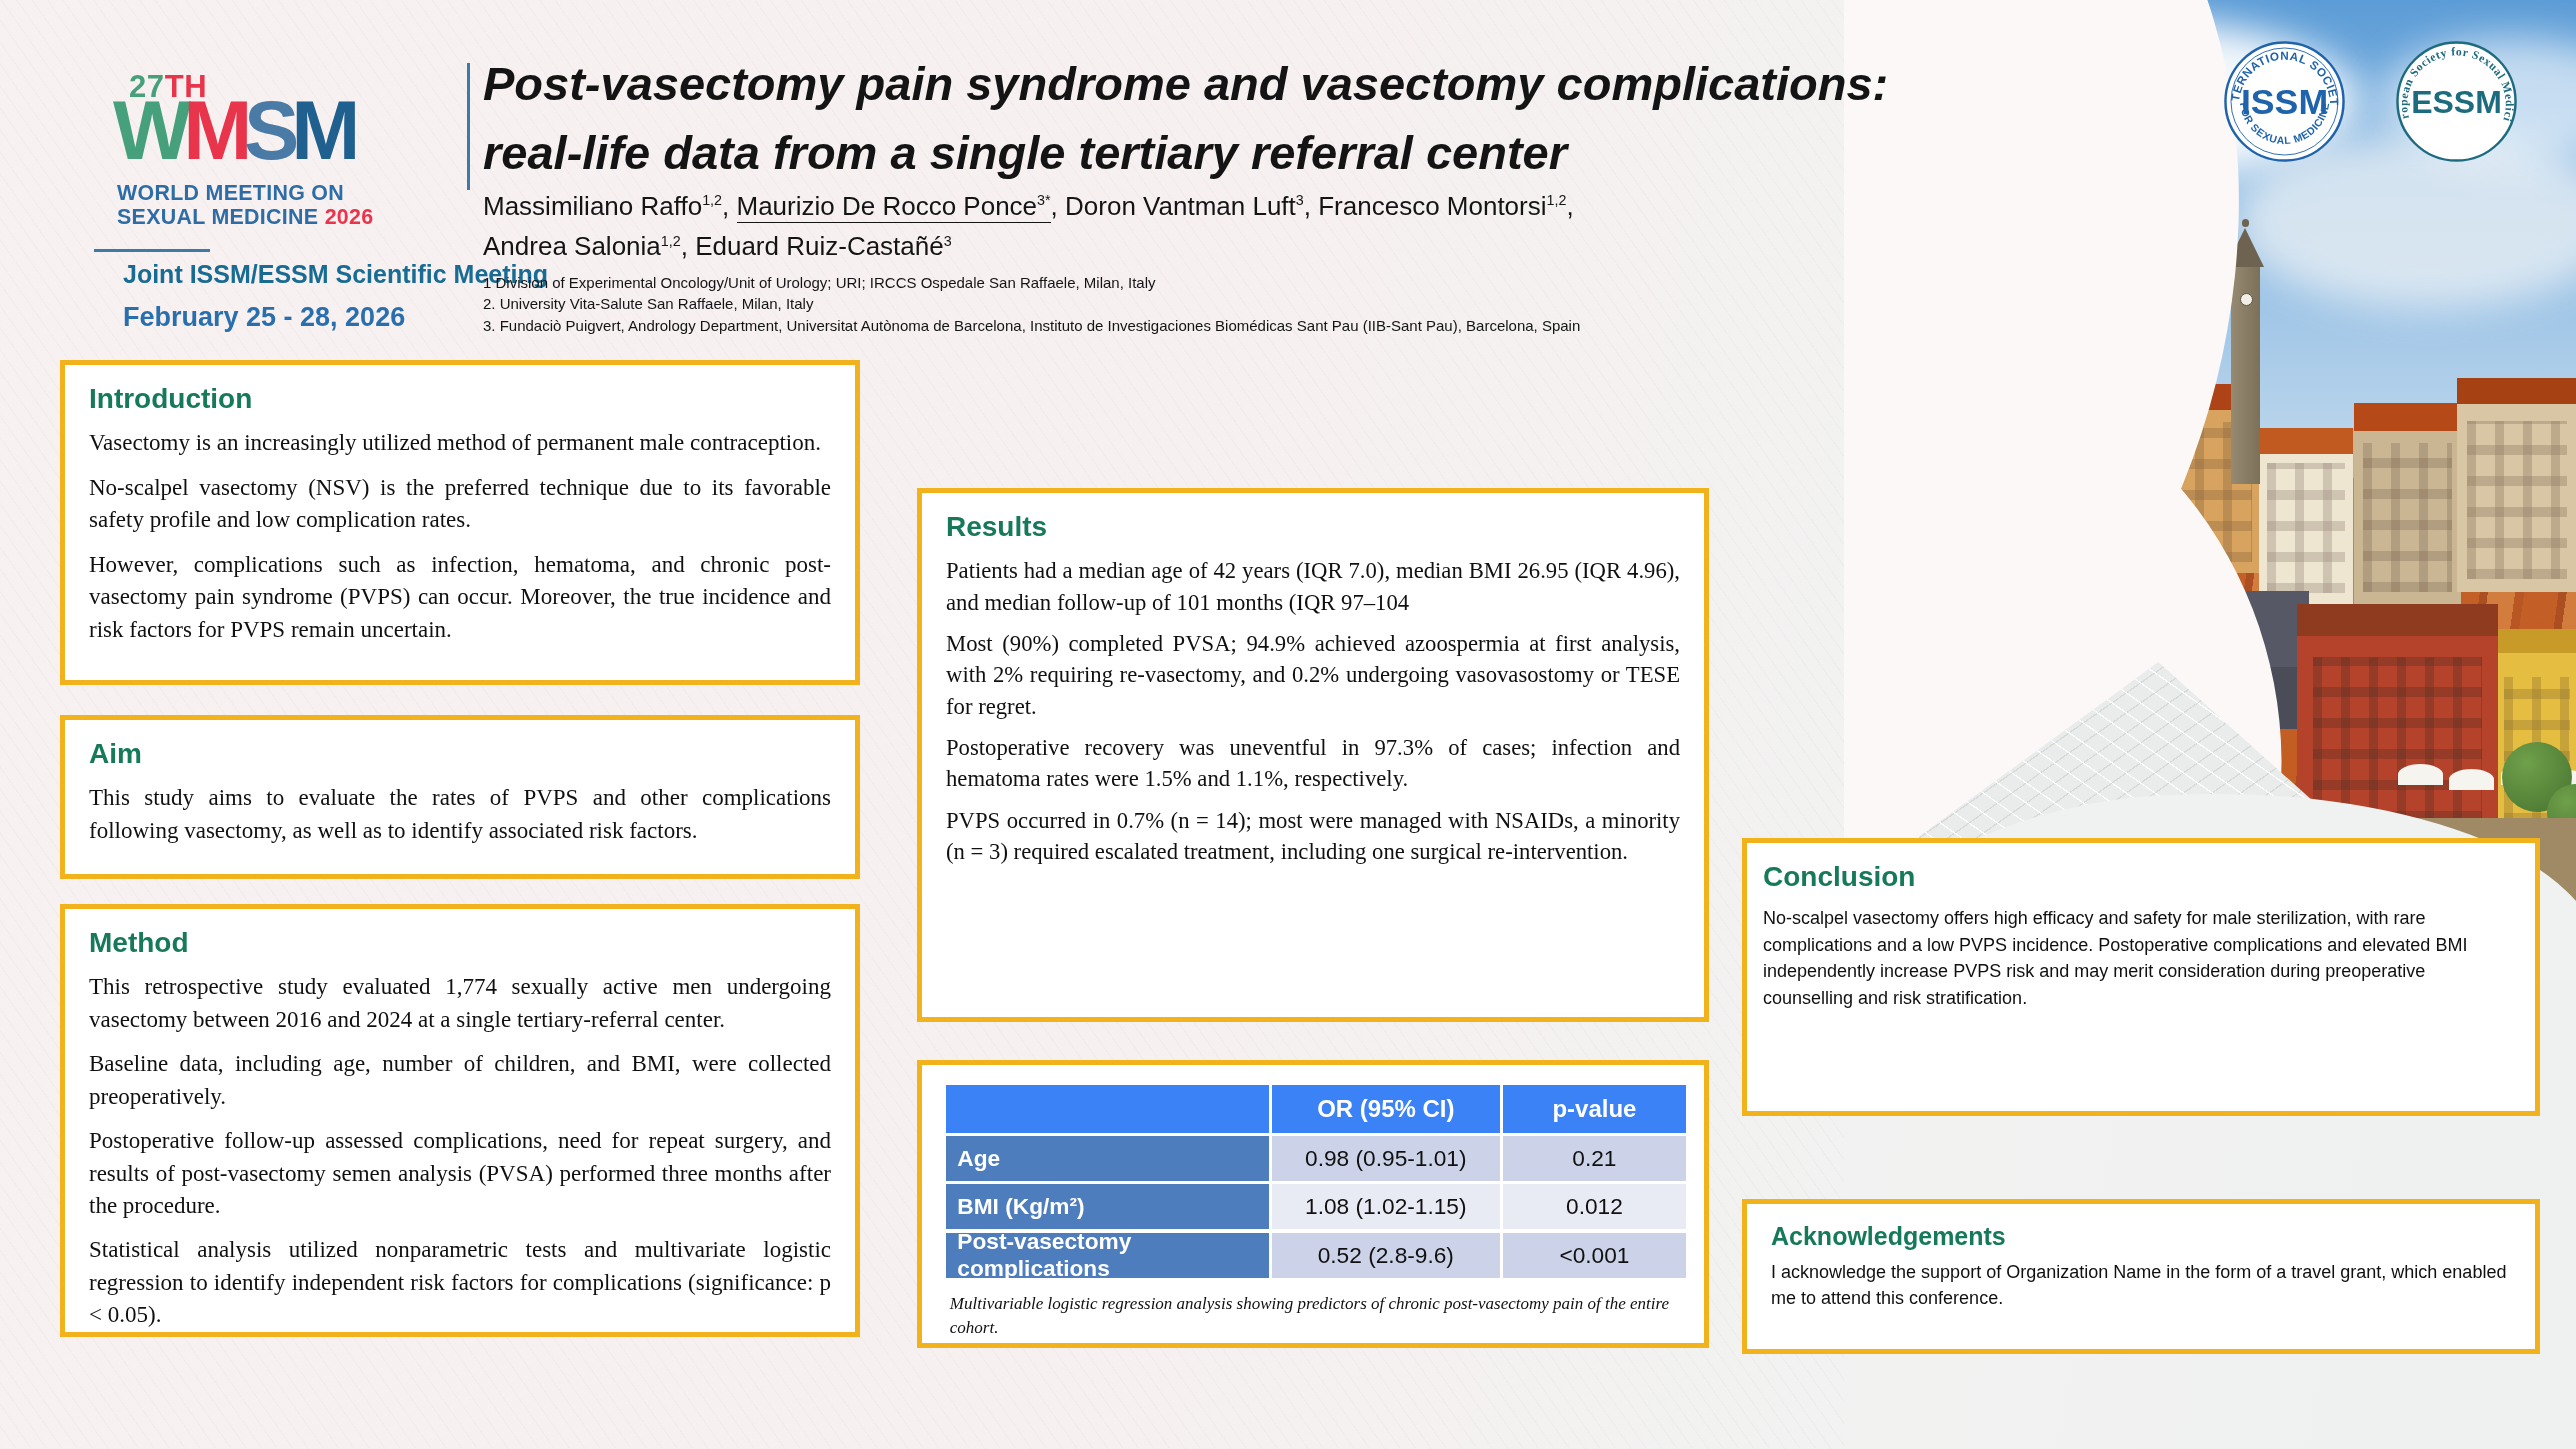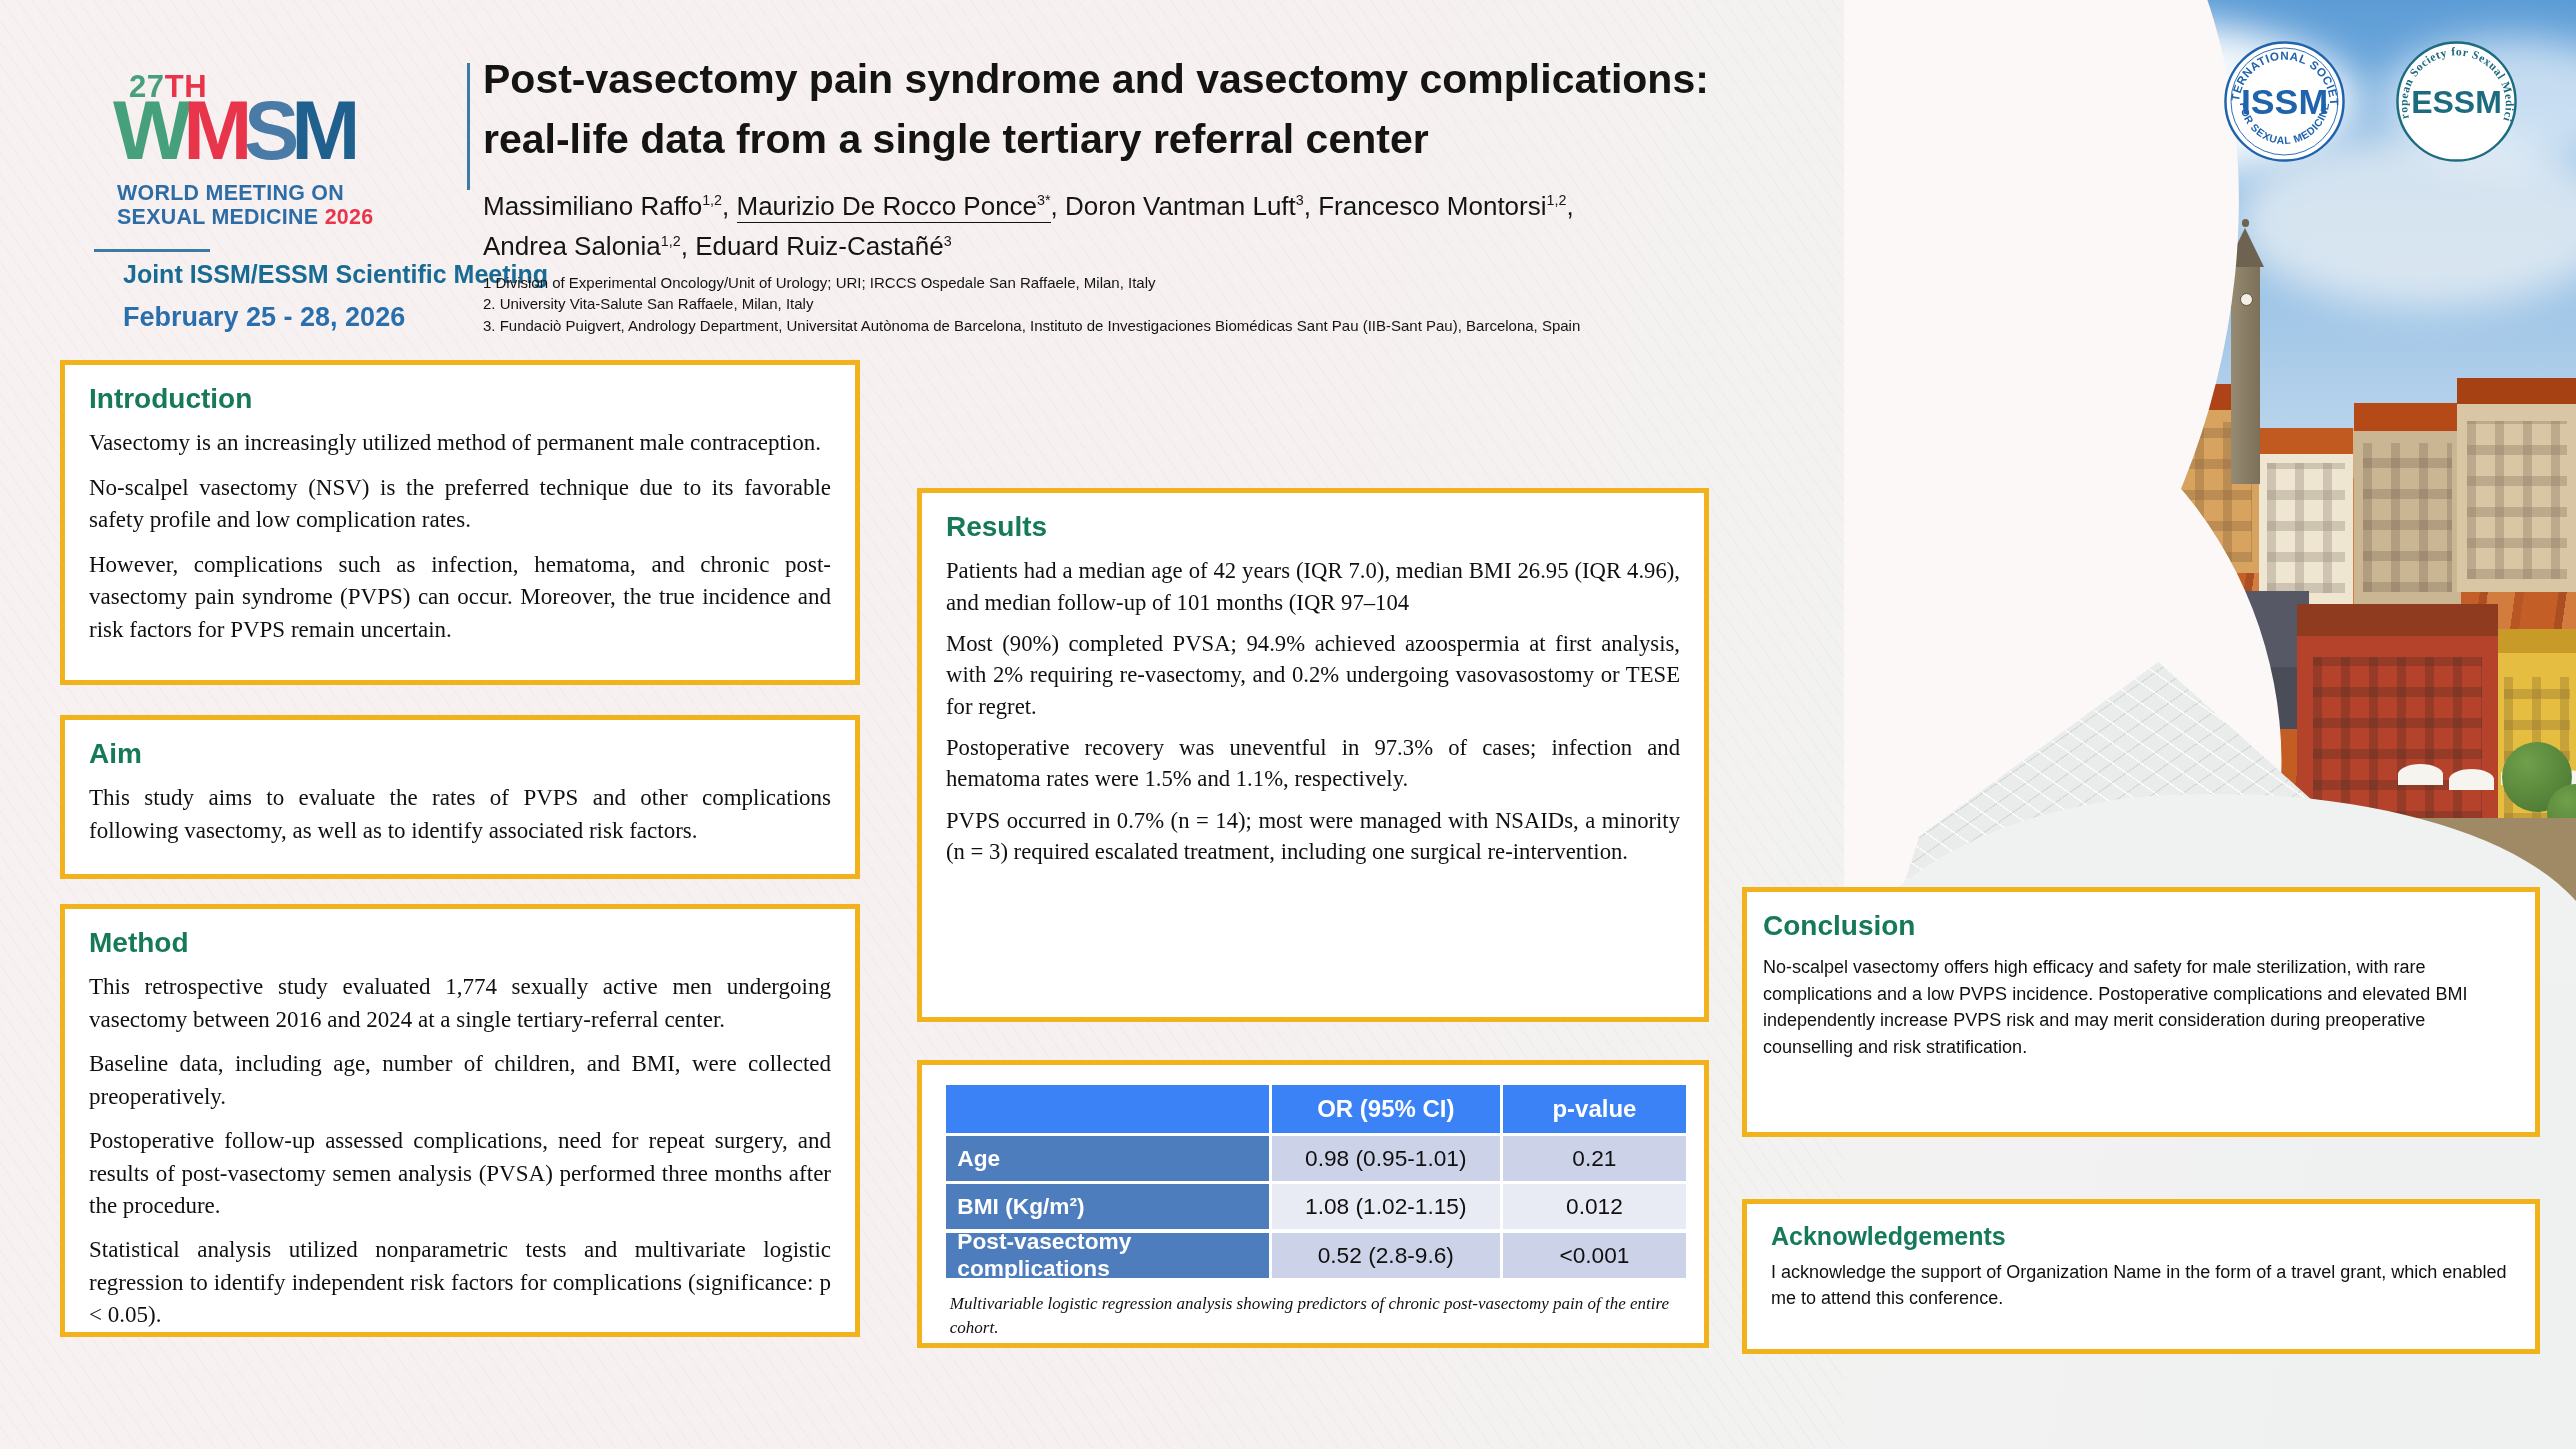--- a/index.html
+++ b/index.html
@@ -17,21 +17,21 @@
   .wmsm{left:113px;top:89px;font-weight:700;font-size:83px;line-height:1;letter-spacing:-8.2px;z-index:6;}
   .wmsm span{display:inline-block;}
   .wm-w{color:#46A07B;} .wm-m1{color:#E8354B;} .wm-s{color:#4A7BA6;} .wm-m2{color:#20608F;}
   .wm-sub{left:117px;top:182px;font-weight:700;font-size:21.4px;line-height:1.12;color:#2E6CA6;letter-spacing:0.3px;z-index:6;}
   .wm-sub .r{color:#E8354B;}
   .wm-line{left:94px;top:249px;width:116px;height:2.5px;background:#3D7BA6;z-index:6;}
   .meeting{left:123px;top:260px;font-weight:700;font-size:25px;color:#186B93;z-index:6;}
   .dates{left:123px;top:302px;font-weight:700;font-size:27px;color:#2A6FAD;z-index:6;}
   .vdiv{left:467px;top:63px;width:3.1px;height:127px;background:#3D7BA6;z-index:6;}
 
-  .title{left:483px;top:50px;font-weight:700;font-size:41px;line-height:1.46;color:#141414;white-space:nowrap;z-index:6;}
+  .title{left:483px;top:50px;font-weight:700;font-size:47px;line-height:1.46;color:#141414;white-space:nowrap;z-index:6;font-style:italic;}
   .authors{left:483px;top:186px;width:1321px;font-size:26px;line-height:1.55;color:#141414;z-index:6;}
   .authors sup{font-size:.55em;line-height:0;margin-top:18px;}
   .authors .u{border-bottom:1.9px solid #141414;padding-bottom:0.6px;}
   .affils{left:483px;top:272px;font-size:15px;line-height:1.42;color:#141414;z-index:6;}
 
   
   .panel{position:absolute;background:#fff;border:5.7px solid #F2B21C;box-sizing:border-box;
     padding:14px 24px;overflow:hidden;z-index:5;}
   .panel h2{margin:5px 0 12.6px;font-weight:700;font-size:28px;line-height:1.1;color:#15795A;
     font-family:"Liberation Sans","DejaVu Sans",sans-serif;}
@@ -246,21 +246,21 @@
       <div class="c lab">Post-vasectomy complications</div>
       <div class="c d1">0.52 (2.8-9.6)</div>
       <div class="c d1">&lt;0.001</div>
     </div>
     <div class="tbl-cap">
       <div>Multivariable logistic regression analysis showing predictors of chronic post-vasectomy pain of the entire cohort.</div>
       <div>BMI: Body Mass Index.</div>
     </div>
   </section>
 
-  <section class="panel" style="left:1742px;top:887px;width:798px;height:250px;padding-left:16px;">
+  <section class="panel" style="left:1742px;top:838px;width:798px;height:278px;padding-left:16px;">
     <h2>Conclusion</h2>
     <div class="sans-body">No-scalpel vasectomy offers high efficacy and safety for male sterilization, with rare complications and a low PVPS incidence. Postoperative complications and elevated BMI independently increase PVPS risk and may merit consideration during preoperative counselling and risk stratification.</div>
   </section>
 
   <section class="panel small" style="left:1742px;top:1199px;width:798px;height:155px;">
     <h2>Acknowledgements</h2>
     <div class="ack-text">I acknowledge the support of Organization Name in the form of a travel grant, which enabled me to attend this conference.</div>
   </section>
 
 </div>

